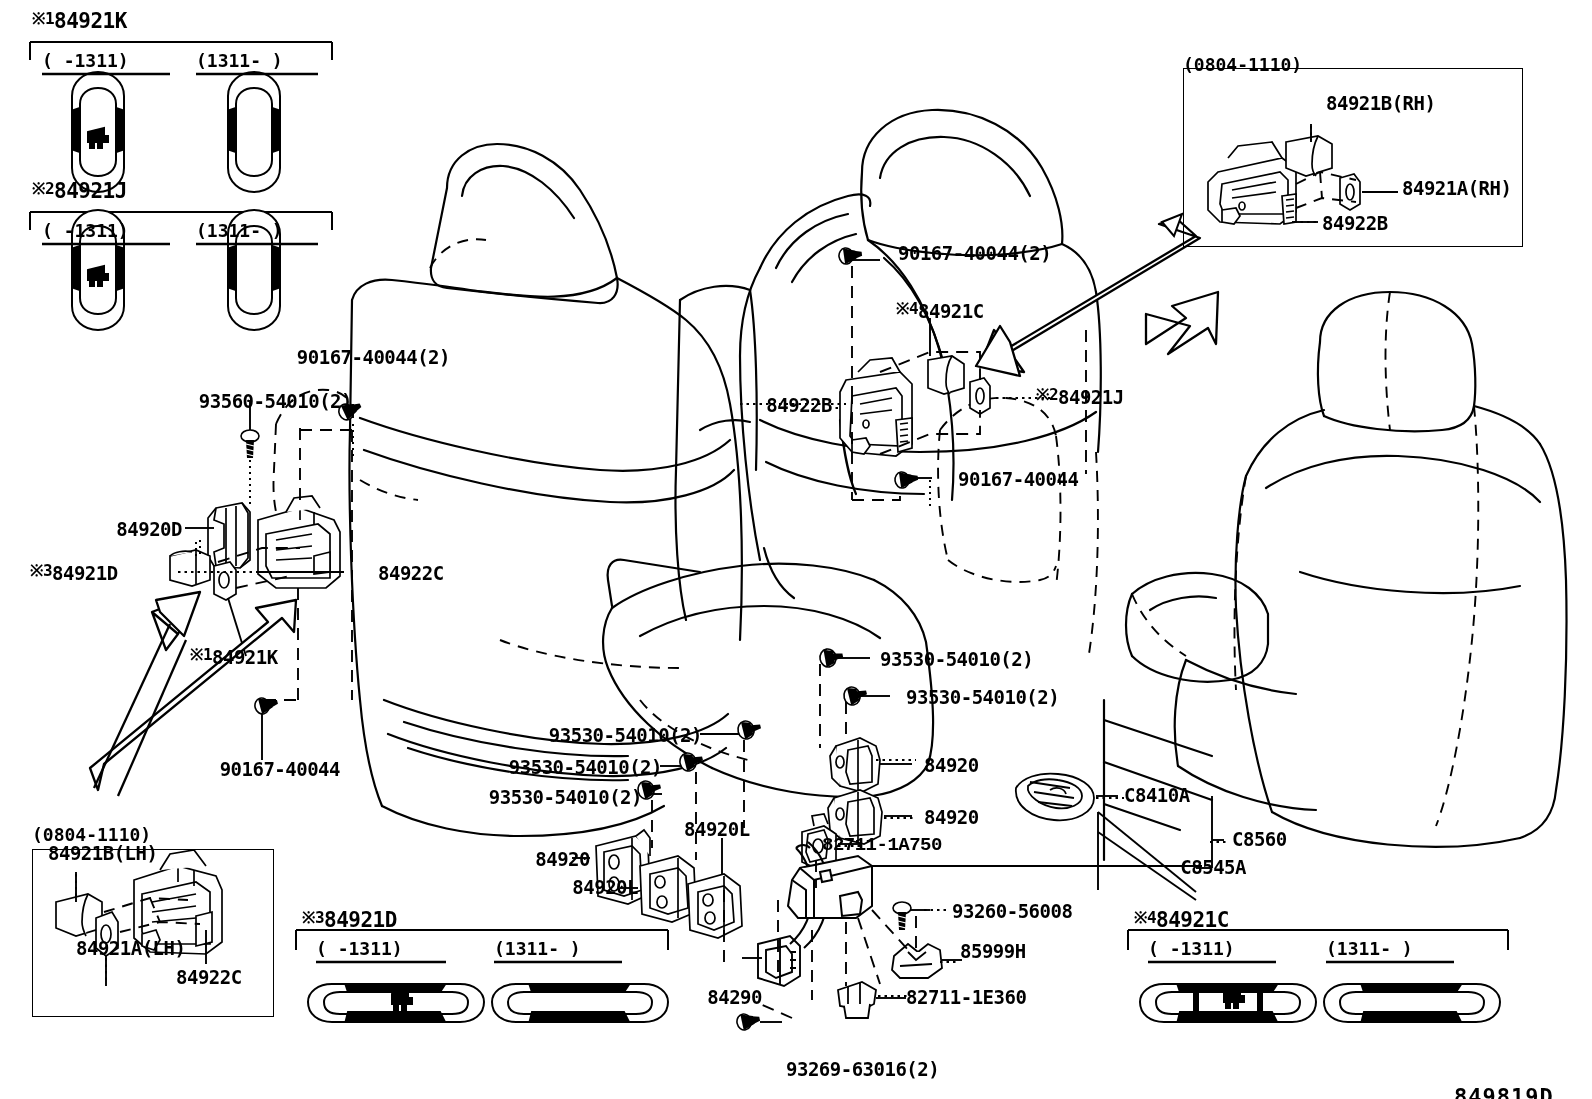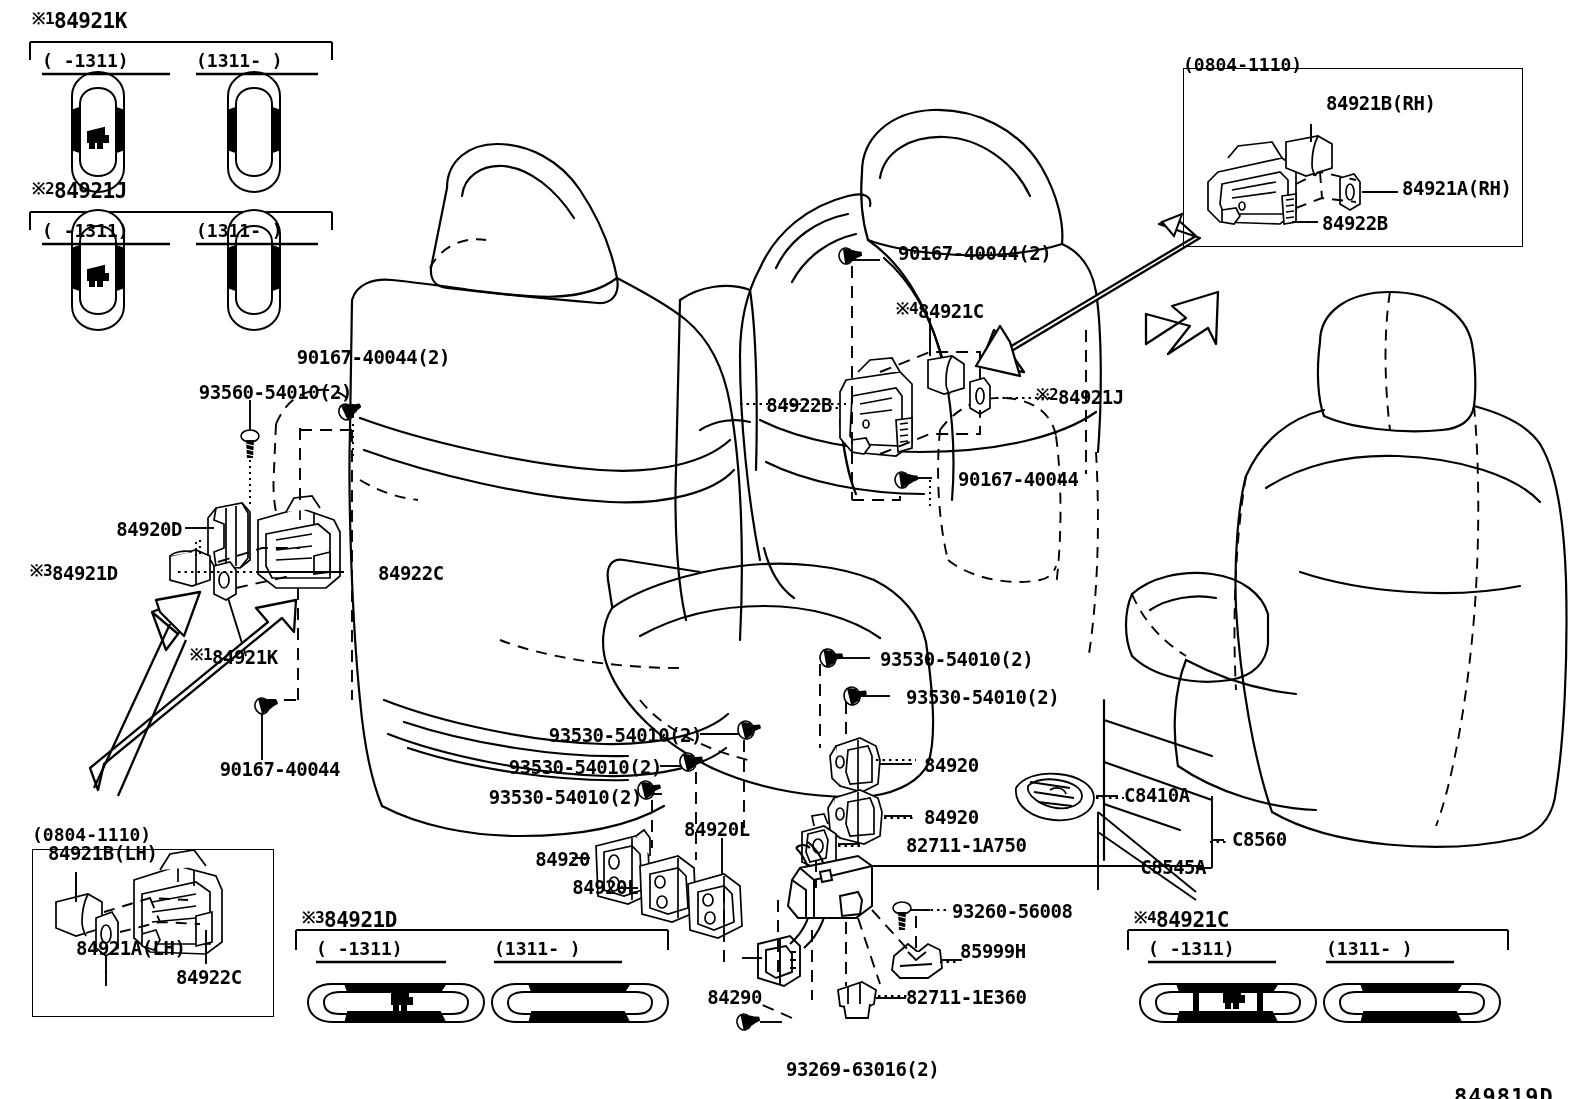--- a/index.html
+++ b/index.html
@@ -610,21 +610,21 @@
   <div class="lbl code" style="left:1326px;top:92px;">84921B(RH)</div>
   <div class="lbl code" style="left:1402px;top:164px;margin-top:13px;">84921A(RH)</div>
   <div class="lbl code" style="left:1322px;top:212px;">84922B</div>
 
   <div class="lbl rng" style="left:32px;top:824px;">(0804-1110)</div>
   <div class="lbl code" style="left:48px;top:842px;">84921B(LH)</div>
   <div class="lbl code" style="left:76px;top:937px;">84921A(LH)</div>
   <div class="lbl code" style="left:176px;top:966px;">84922C</div>
 
   <div class="lbl code ra" style="left:450px;top:346px;">90167-40044(2)</div>
-  <div class="lbl code ra" style="left:352px;top:381px;">93560-54010(2)</div>
+  <div class="lbl code ra" style="left:352px;top:390px;">93560-54010(2)</div>
   <div class="lbl code ra" style="left:182px;top:518px;">84920D</div>
   <div class="lbl code" style="left:30px;top:562px;">
     <span class="star">※3</span><span>84921D</span>
   </div>
   <div class="lbl code" style="left:378px;top:562px;">84922C</div>
   <div class="lbl code" style="left:190px;top:646px;">
     <span class="star">※1</span><span>84921K</span>
   </div>
   <div class="lbl code ra" style="left:340px;top:758px;">90167-40044</div>
 
@@ -635,37 +635,37 @@
   <div class="lbl code ra" style="left:832px;top:394px;">84922B</div>
   <div class="lbl code" style="left:1036px;top:386px;">
     <span class="star">※2</span><span>84921J</span>
   </div>
   <div class="lbl code" style="left:958px;top:468px;">90167-40044</div>
 
   <div class="lbl code" style="left:880px;top:648px;">93530-54010(2)</div>
   <div class="lbl code" style="left:906px;top:686px;">93530-54010(2)</div>
   <div class="lbl code" style="left:924px;top:754px;">84920</div>
   <div class="lbl code" style="left:924px;top:806px;">84920</div>
-  <div class="lbl code" style="left:906px;top:834px;">82711-1A750</div>
+  <div class="lbl code" style="left:822px;top:834px;font-family:Liberation Mono, monospace;">82711-1A750</div>
 
   <div class="lbl code ra" style="left:702px;top:724px;">93530-54010(2)</div>
   <div class="lbl code ra" style="left:662px;top:756px;">93530-54010(2)</div>
   <div class="lbl code ra" style="left:642px;top:786px;">93530-54010(2)</div>
   <div class="lbl code" style="left:684px;top:818px;">84920L</div>
   <div class="lbl code ra" style="left:590px;top:848px;">84920</div>
   <div class="lbl code ra" style="left:638px;top:876px;">84920L</div>
   <div class="lbl code ra" style="left:762px;top:978px;margin-top:8px;">84290</div>
   <div class="lbl code" style="left:952px;top:900px;">93260-56008</div>
   <div class="lbl code" style="left:960px;top:940px;">85999H</div>
   <div class="lbl code" style="left:906px;top:986px;">82711-1E360</div>
   <div class="lbl code" style="left:786px;top:1010px;margin-top:48px;">93269-63016(2)</div>
 
   <div class="lbl code" style="left:1124px;top:784px;">C8410A</div>
   <div class="lbl code" style="left:1232px;top:828px;">C8560</div>
-  <div class="lbl code ra" style="left:1206px;top:856px;">C8545A</div>
+  <div class="lbl code ra" style="left:1246px;top:856px;">C8545A</div>
 
   <div class="lbl hdr" style="left:302px;top:908px;">
     <span class="star">※3</span><span>84921D</span>
   </div>
   <div class="lbl rng" style="left:316px;top:938px;">(     -1311)</div>
   <div class="lbl rng" style="left:494px;top:938px;">(1311-     )</div>
 
   <div class="lbl hdr" style="left:1134px;top:908px;">
     <span class="star">※4</span><span>84921C</span>
   </div>

